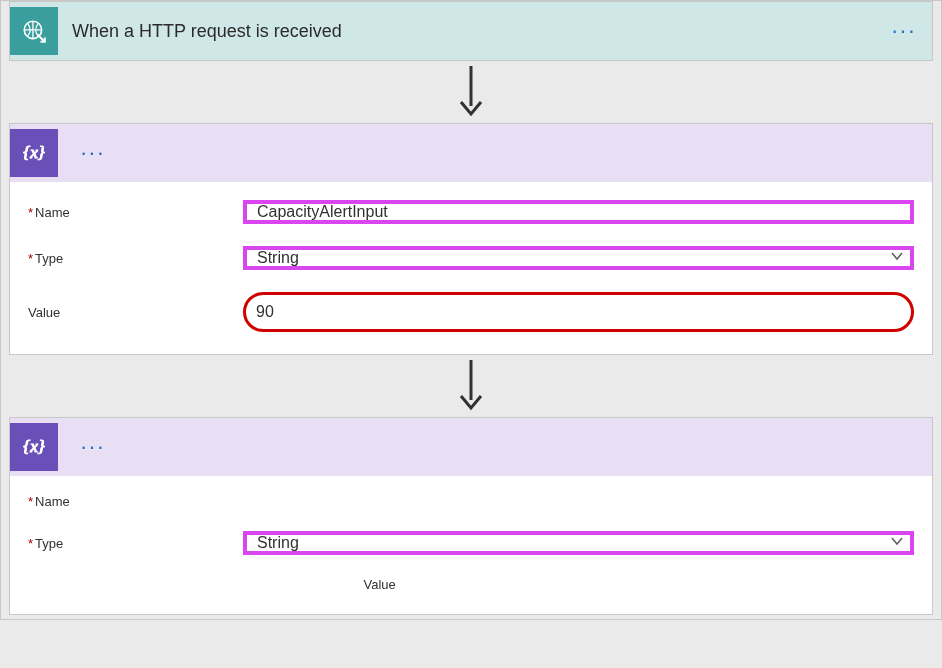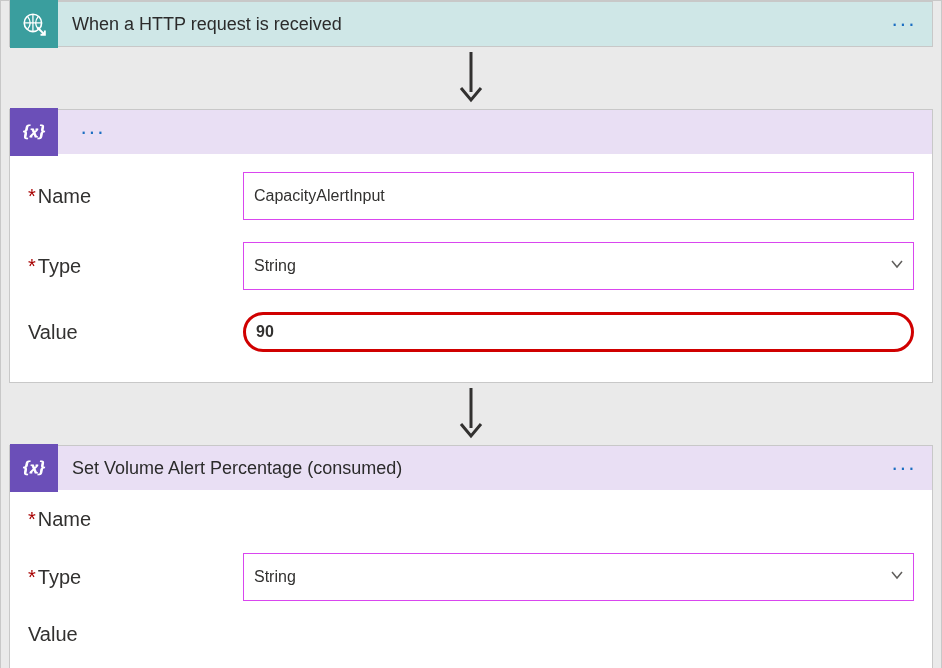--- a/index.html
+++ b/index.html
@@ -18,21 +18,21 @@
     border: 1px solid #c8c8c8;
   }
   .step {
     margin: 0 8px;
     background: #fff;
     border: 1px solid #c8c8c8;
   }
   .header {
     display: flex;
     align-items: center;
-    height: 44px;
+    height: 58px;
     padding: 0 8px 0 0;
     position: relative;
   }
   .header-trigger { background: #cfe7e7; }
   .header-variable { background: #e9dff4; }
   .header-icon {
     width: 48px;
     height: 48px;
     display: flex;
     align-items: center;
@@ -50,60 +50,59 @@
     padding: 0 8px;
     line-height: 1;
     cursor: pointer;
   }
   .body { padding: 18px 18px 22px 18px; }
   .row {
     display: flex;
     align-items: center;
     margin-bottom: 22px;
   }
-  .row:last-child { margin-bottom: 8px; }
+  .row:last-child { margin-bottom: 0; justify-content: center; }
   .field-label {
     width: 215px;
-    font-size: 20px;
+    font-size: 13px;
     color: #323130;
   }
   .required::before {
     content: "*";
     color: #a80000;
     margin-right: 2px;
   }
   .field-input {
     flex: 1;
     position: relative;
   }
   .input, .select {
     width: 100%;
-    height: 48px;
-    border: 1px solid #d946ef;
+    height: 24px;
+    border: 4px solid #d946ef;
     background: #fff;
     padding: 0 10px;
     font-size: 16px;
     font-family: inherit;
     color: #323130;
   }
   .select { padding-right: 30px; }
   .select-wrap { position: relative; border-radius: 18px; }
   .chevron {
     position: absolute;
     right: 10px;
     top: 50%;
     transform: translateY(-50%);
     pointer-events: none;
   }
   .chevron svg { width: 14px; height: 14px; stroke: #605e5c; fill: none; stroke-width: 1.5; }
   .highlighted {
     border: 3px solid #d00000;
     border-radius: 20px;
     height: 40px;
-    font-weight: bold;
   }
   .arrow-connector {
     display: flex;
     justify-content: center;
     align-items: center;
     height: 62px;
   }
   .arrow-connector svg { width: 36px; height: 56px; }
   .trigger-step { margin-top: 0; }
   .trigger-step .header { border: none; }
@@ -176,21 +175,20 @@
       </svg>
   </div>
 
   <div class="step">
     <div class="header header-variable">
       <div class="header-icon icon-variable">
         <svg viewBox="0 0 24 24">
             <text x="12" y="17" text-anchor="middle" font-size="16" font-style="italic" fill="#fff" font-family="serif">{x}</text>
           </svg>
       </div>
-      <div class="header-title">Set Volume Alert Percentage (consumed)</div>
       <div class="menu-dots">···</div>
     </div>
     <div class="body">
       <div class="row">
         <div class="field-label required">Name</div>
       </div>
       <div class="row">
         <div class="field-label required">Type</div>
         <div class="field-input select-wrap">
           <input class="select" readonly="" value="String" style="">

